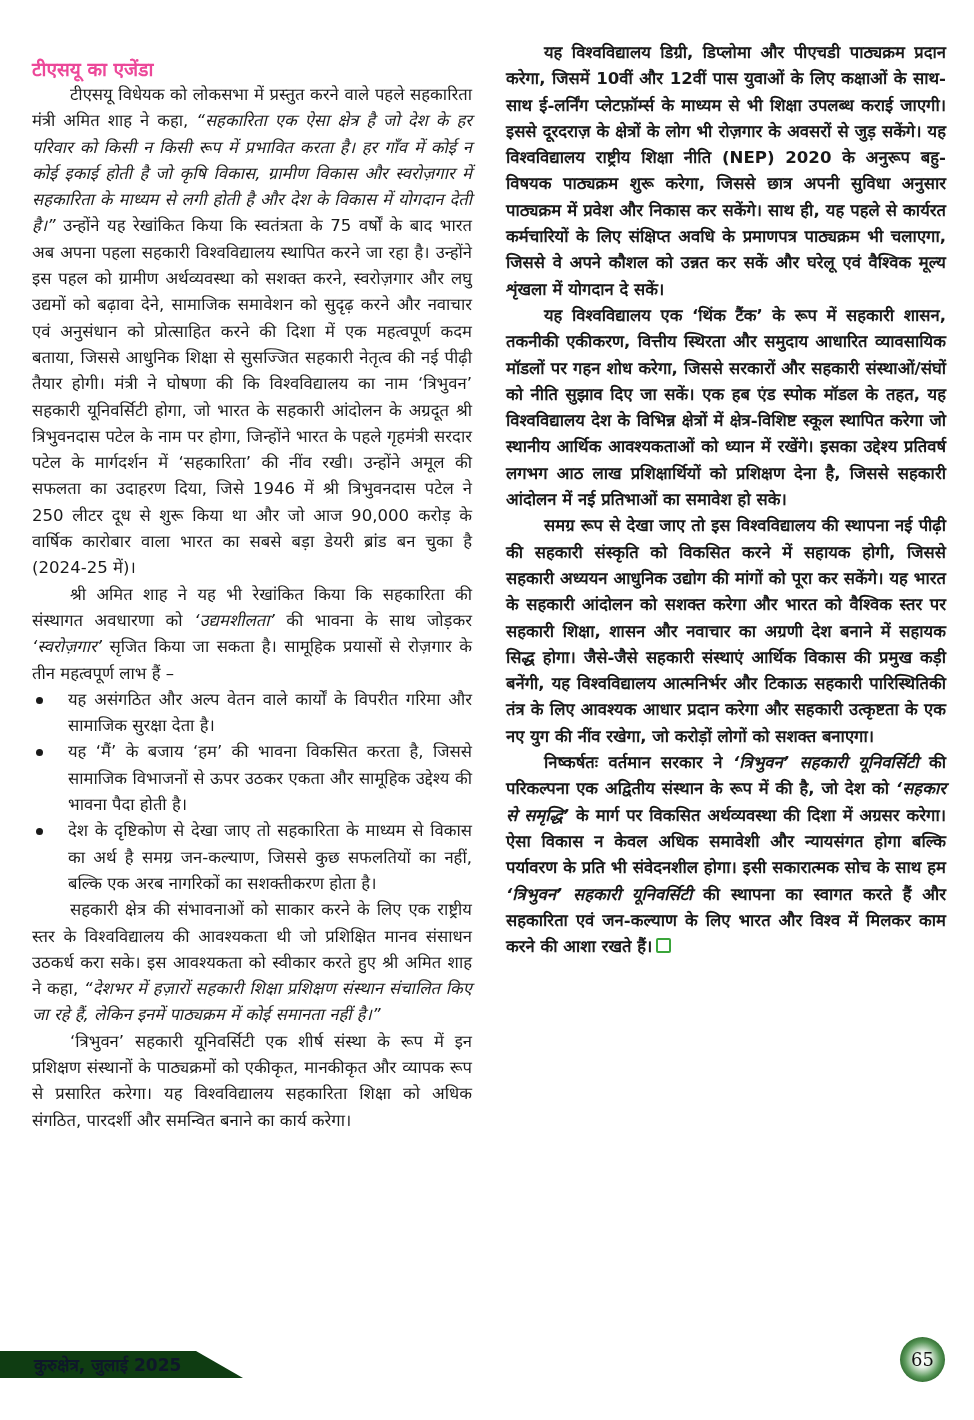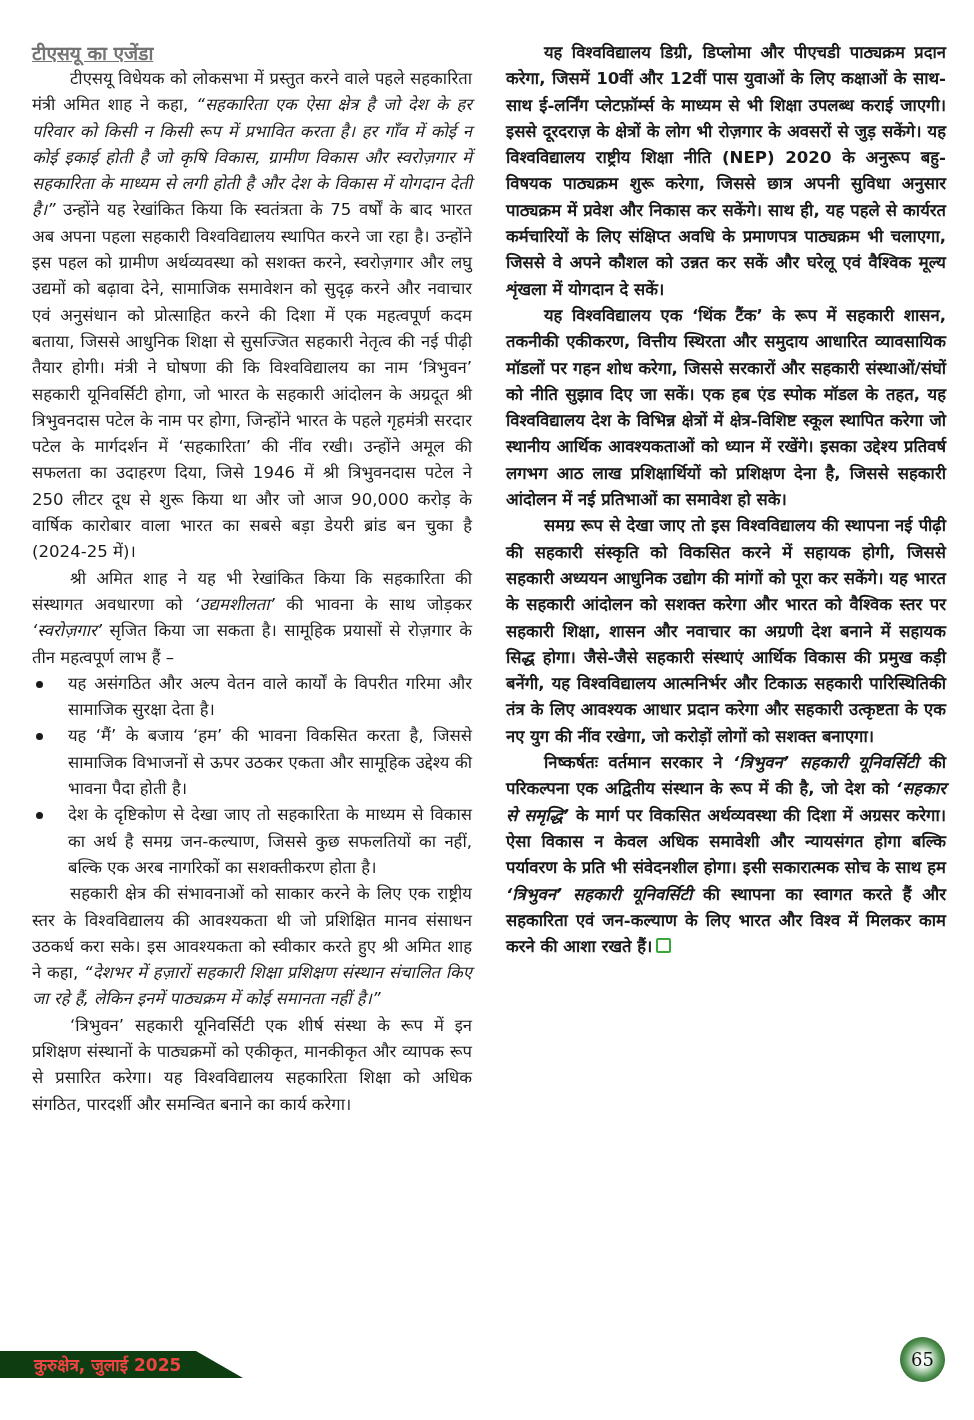--- a/index.html
+++ b/index.html
@@ -7,41 +7,41 @@
     width: 974px; height: 1420px; position: relative; overflow: hidden;
     font-family: "DejaVu Sans", sans-serif; color: #1a1a1a;
   }
   .col {
     position: absolute; top: 40px; width: 440px;
     font-size: 16.6px; line-height: 26.3px; text-align: justify;
   }
   .col.left { left: 32px; }
   .col.right { left: 506px; font-weight: bold; }
   .heading {
-    color: #737373; font-size: 19px; font-weight: bold; margin: 0 0 0 0; line-height: 26px; text-decoration: underline;
+    color: #ec4899; font-size: 19px; font-weight: bold; margin: 16px 0 0 0; line-height: 26px;
   }
   p { margin: 0; text-indent: 38px; }
   em { font-style: italic; }
   ul.bullets { list-style: none; margin: 0; padding: 0; }
   ul.bullets li { position: relative; padding-left: 36px; }
   ul.bullets li::before {
     content: ""; position: absolute; left: 4px; top: 10px;
     width: 7px; height: 7px; border-radius: 50%; background: #1a1a1a;
   }
   .end-mark {
     display: inline-block; width: 11px; height: 11px; border: 2px solid #3aa53a;
     border-radius: 2px; vertical-align: -1px; margin-left: 4px;
   }
   .footer-ribbon {
     position: absolute; left: 0; top: 1351px; height: 27px; width: 243px;
     background: #0f3d12;
     clip-path: polygon(0 0, 196px 0, 243px 27px, 0 27px);
   }
   .footer-text {
-    position: absolute; left: 34px; top: 1353px; color: #ef4444;
+    position: absolute; left: 34px; top: 1353px; color: #0f172a;
     font-size: 17px; font-weight: bold; line-height: 24px;
   }
   .page-num {
     position: absolute; left: 900px; top: 1337px; width: 45px; height: 45px; border-radius: 50%;
     background: radial-gradient(circle at 50% 50%, #ffffff 0%, #e8f2e8 25%, #5c9a5c 55%, #1e5a1e 80%, #0f3d12 100%);
     display: flex; align-items: center; justify-content: center;
     font-family: "DejaVu Serif", serif; font-size: 18px; color: #111;
   }
 </style>
 </head>

